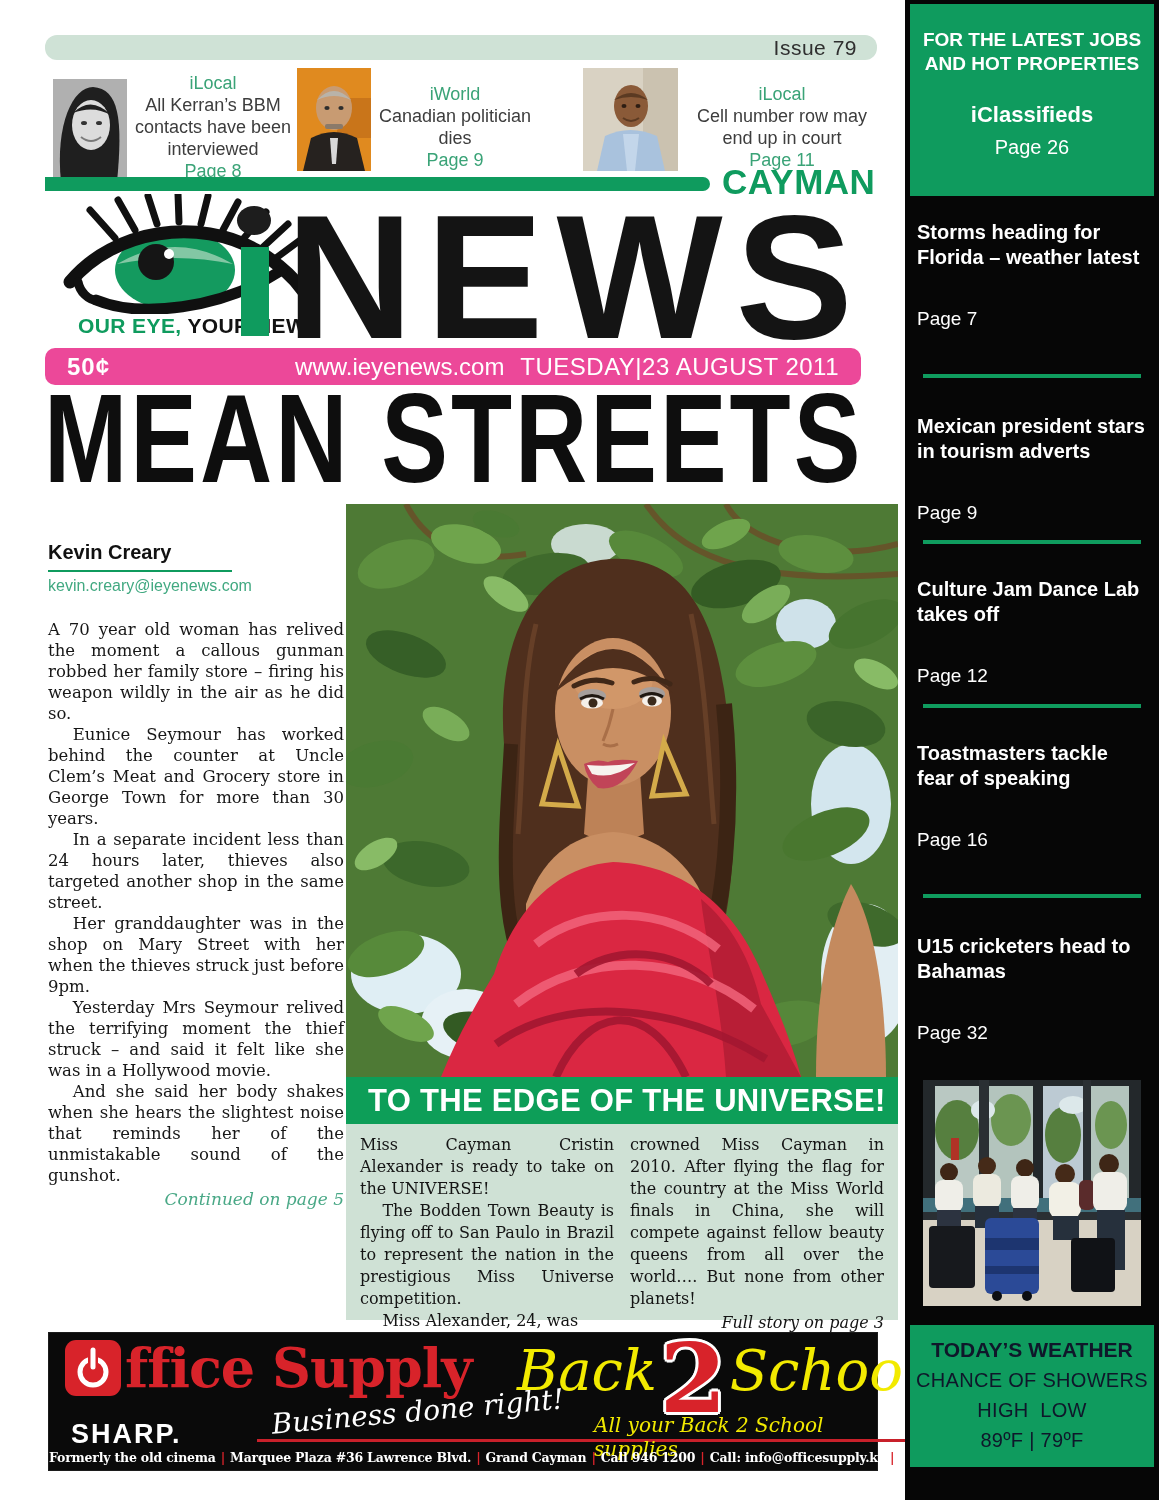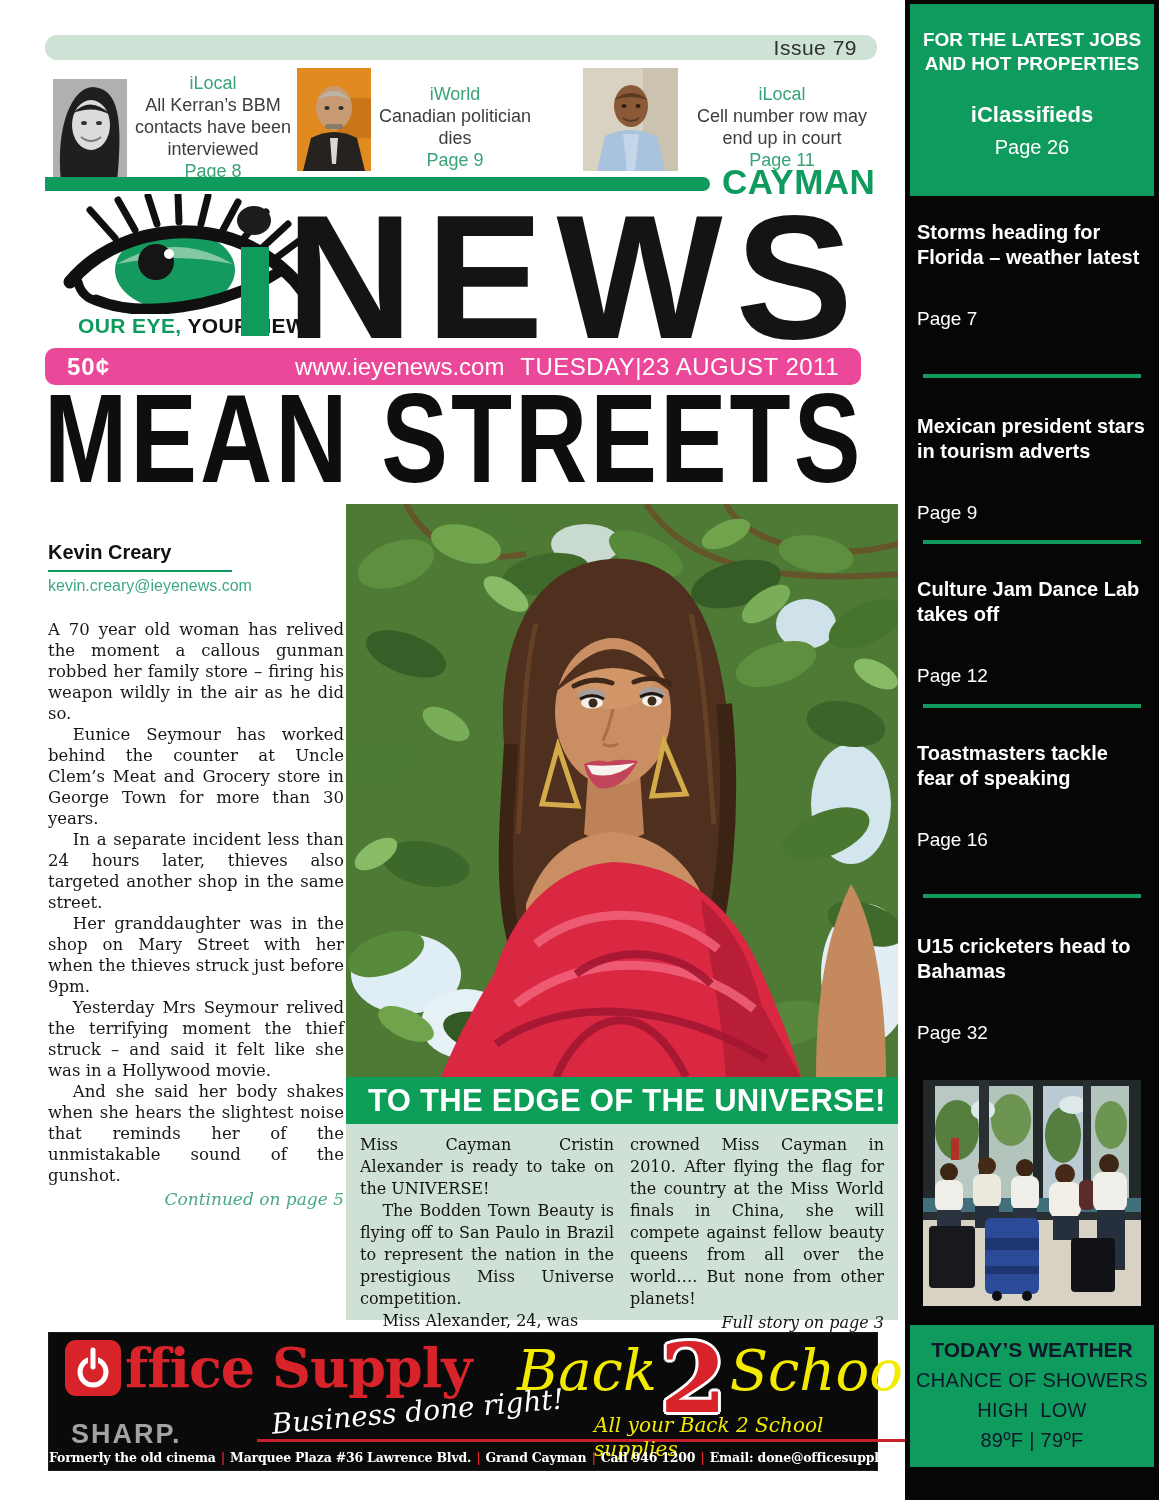--- a/index.html
+++ b/index.html
@@ -55,21 +55,21 @@
   .story-col p { margin:0; }
   .story-col p + p { text-indent:1.4em; }
   .full-story { text-align:right; font-style:italic; font-size:16px; margin-top:2px; }
 
   
   .ad { position:absolute; left:48px; top:1332px; width:830px; height:139px; background:#0a0a0a; border:1px solid #1c1c1c; }
   .ad-brand { position:absolute; left:16px; top:3px; display:flex; align-items:center; gap:4px; }
   .power-icon { width:56px; height:56px; flex:none; }
   .ad-brand-text { font-family:"DejaVu Serif", serif; font-weight:bold; font-size:54px; color:#d8232a; letter-spacing:-1px; }
   .ad-tagline { position:absolute; left:222px; top:62px; color:#fff; font-family:"DejaVu Serif", serif; font-style:italic; font-size:28px; transform:rotate(-5deg); white-space:nowrap; }
-  .ad-sharp { position:absolute; left:22px; top:86px; color:#a3a3a3; font-weight:bold; font-size:27px; letter-spacing:2px; }
+  .ad-sharp { position:absolute; left:22px; top:86px; color:#ffffff; font-weight:bold; font-size:27px; letter-spacing:2px; }
   .ad-redline { position:absolute; left:208px; top:106px; width:658px; height:3px; background:#c8202a; }
   .b2s { position:absolute; left:468px; top:0px; display:flex; align-items:flex-start; color:#f2ea00; font-family:"DejaVu Serif", serif; font-style:italic; }
   .b2s-back, .b2s-school { font-size:56px; line-height:76px; }
   .b2s-2 { color:#d8232a; font-style:normal; font-weight:bold; font-size:96px; line-height:92px; margin:0 3px; text-shadow:-3px 0 #fff, 3px 0 #fff, 0 -3px #fff, 0 3px #fff, -2px -2px #fff, 2px 2px #fff, -2px 2px #fff, 2px -2px #fff; }
   .b2s-sub { position:absolute; left:545px; top:80px; color:#f2ea00; font-family:"DejaVu Serif", serif; font-style:italic; font-size:20px; }
   .ad-footer { position:absolute; left:0; right:0; bottom:5px; text-align:center; color:#fff; font-family:"DejaVu Serif", serif; font-weight:bold; font-size:12.5px; letter-spacing:-.2px; white-space:nowrap; }
   .ad-sep { color:#d8232a; padding:0 5px; font-weight:bold; }
 
   
   .sidebar { position:absolute; left:905px; top:0; width:254px; height:1500px; background:#060606; }
@@ -327,21 +327,21 @@
     <div class="ad-tagline">Business done right!</div>
     <div class="ad-sharp">SHARP.</div>
     <div class="ad-redline"></div>
     <div class="b2s">
       <span class="b2s-back">Back</span>
       <span class="b2s-2">2</span>
       <span class="b2s-school">School</span>
     </div>
     <div class="b2s-sub">All your Back 2 School supplies</div>
     <div class="ad-footer">
-      <span>Formerly the old cinema</span><span class="ad-sep">|</span><span>Marquee Plaza  #36 Lawrence Blvd.</span><span class="ad-sep">|</span><span>Grand Cayman</span><span class="ad-sep">|</span><span>Call 946 1200</span><span class="ad-sep">|</span><span>Email: done@officesupply.ky</span><span class="ad-sep">|</span><span>Web: www.officesupply.ky</span>
+      <span>Formerly the old cinema</span><span class="ad-sep">|</span><span>Marquee Plaza  #36 Lawrence Blvd.</span><span class="ad-sep">|</span><span>Grand Cayman</span><span class="ad-sep">|</span><span>Call 946 1200</span><span class="ad-sep">|</span><span>Call: info@officesupply.ky</span><span class="ad-sep">|</span><span>Web: www.officesupply.ky</span>
     </div>
   </div>
 
   <div class="sidebar">
     <div class="sb-green-box">
       <div class="sb-gb-title">FOR THE LATEST JOBS AND HOT PROPERTIES</div>
       <div class="sb-gb-name">iClassifieds</div>
       <div class="sb-gb-page">Page 26</div>
     </div>
 

